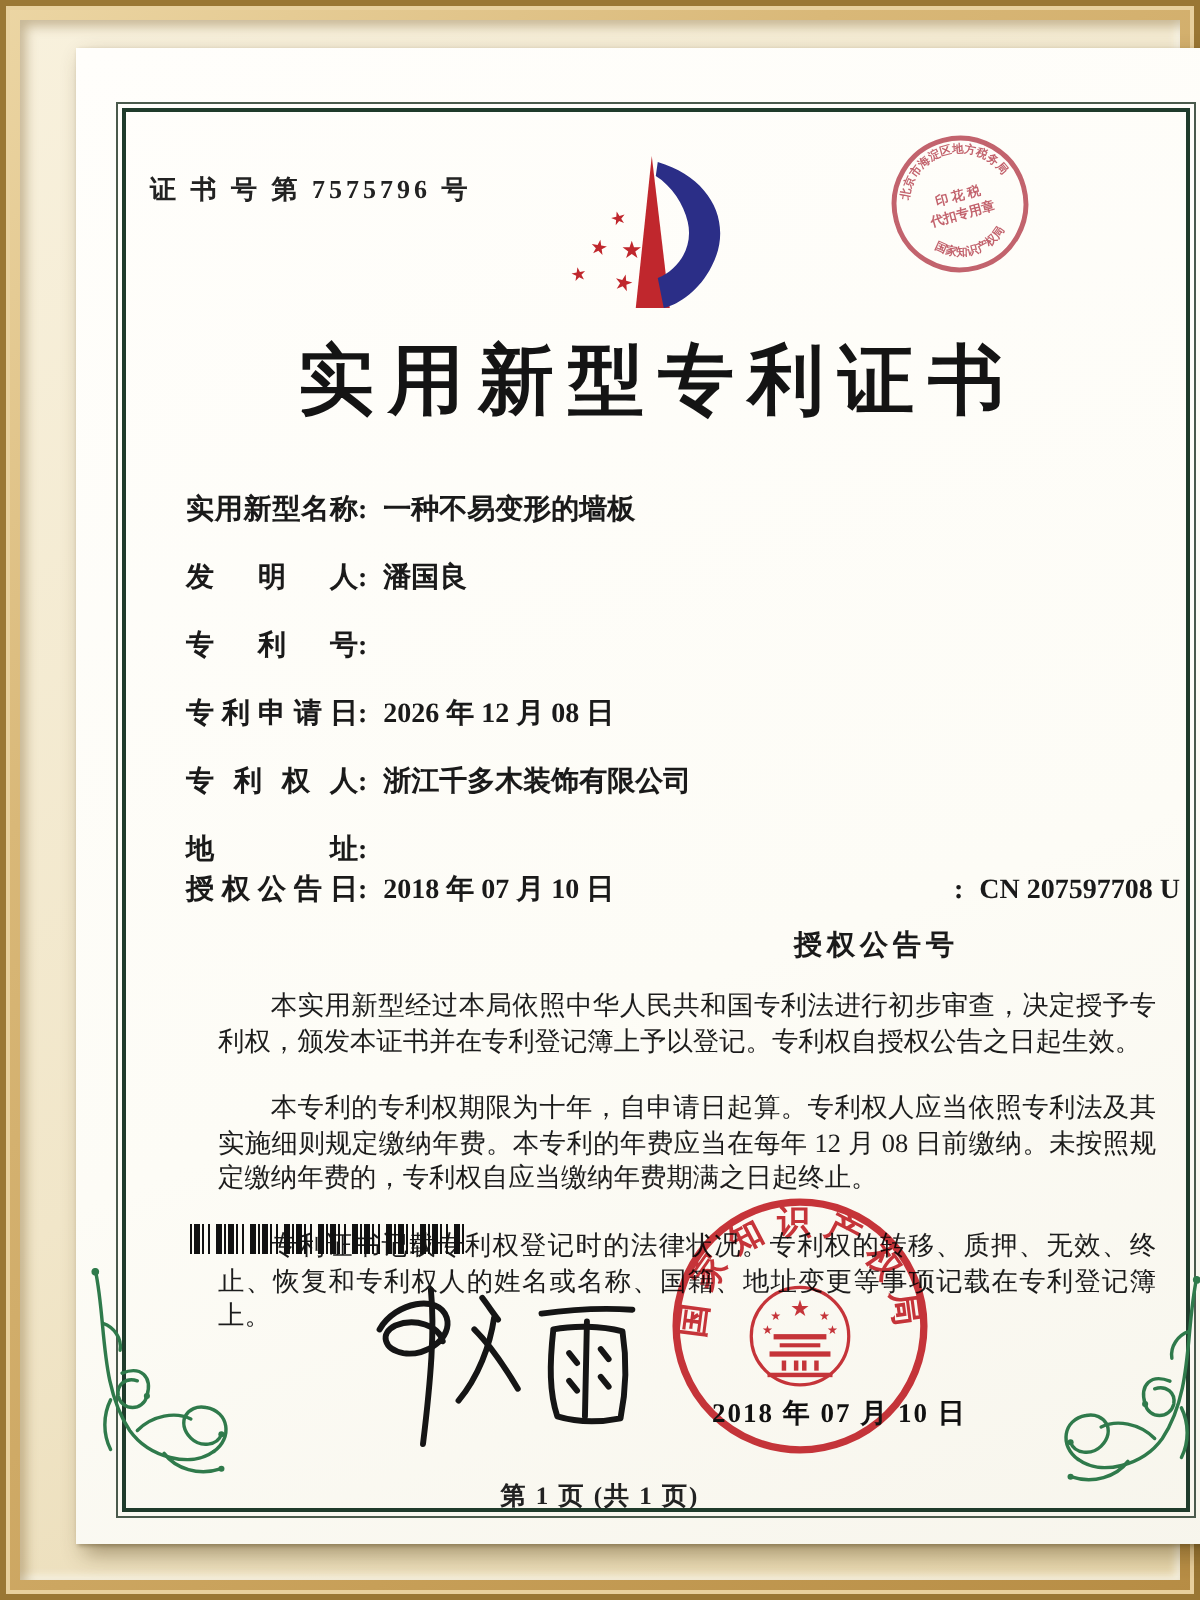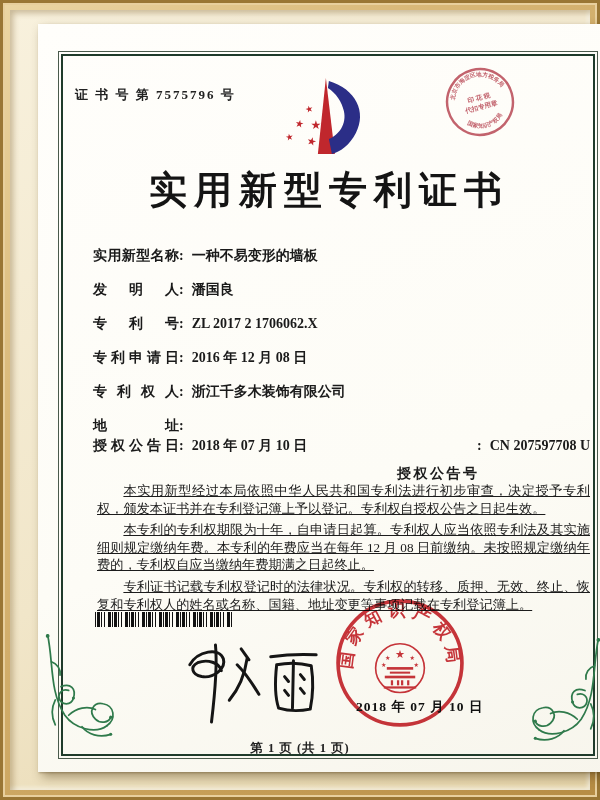--- a/index.html
+++ b/index.html
@@ -57,21 +57,21 @@
   .fvalue{flex:1;}
   .frow.grant{justify-content:space-between;margin-bottom:0;}
   .gcell{display:flex;}
   .gcell .fvalue{flex:none;}
   .gcell.right .flabel{width:80px;margin-top:28px;}
 
   .paras{
     position:absolute;left:55px;right:42px;top:454px;
     font-size:13.2px;line-height:17.6px;color:#1c1c1c;text-align:justify;
   }
-  .paras p{margin:4px;text-indent:2em;text-decoration:underline;}
+  .paras p{margin:16px;text-indent:2em;}
 
   .barcode{
     position:absolute;left:57px;top:588px;width:137px;height:15px;z-index:3;
     background:
       repeating-linear-gradient(90deg,
         #111 0 1px, transparent 1px 2px,
         #111 2px 5px, transparent 5px 6px,
         #111 6px 7px, transparent 7px 9px,
         #111 9px 10px, transparent 10px 13px,
         #111 13px 16px, transparent 16px 17px);
@@ -161,26 +161,25 @@
           <span class="fvalue">一种不易变形的墙板</span>
       </div>
       <div class="frow">
         <span class="flabel">发明人</span>
           <span class="fcolon">:</span>
           <span class="fvalue">潘国良</span>
       </div>
       <div class="frow">
         <span class="flabel">专利号</span>
           <span class="fcolon">:</span>
-          <span class="fvalue">ZL 2017 2 1706062.X</span>
       </div>
       <div class="frow">
         <span class="flabel">专利申请日</span>
           <span class="fcolon">:</span>
-          <span class="fvalue">2016 年 12 月 08 日</span>
+          <span class="fvalue">2026 年 12 月 08 日</span>
       </div>
       <div class="frow">
         <span class="flabel">专利权人</span>
           <span class="fcolon">:</span>
           <span class="fvalue">浙江千多木装饰有限公司</span>
       </div>
       <div class="frow addr">
         <span class="flabel">地址</span>
           <span class="fcolon">:</span>
       </div>

